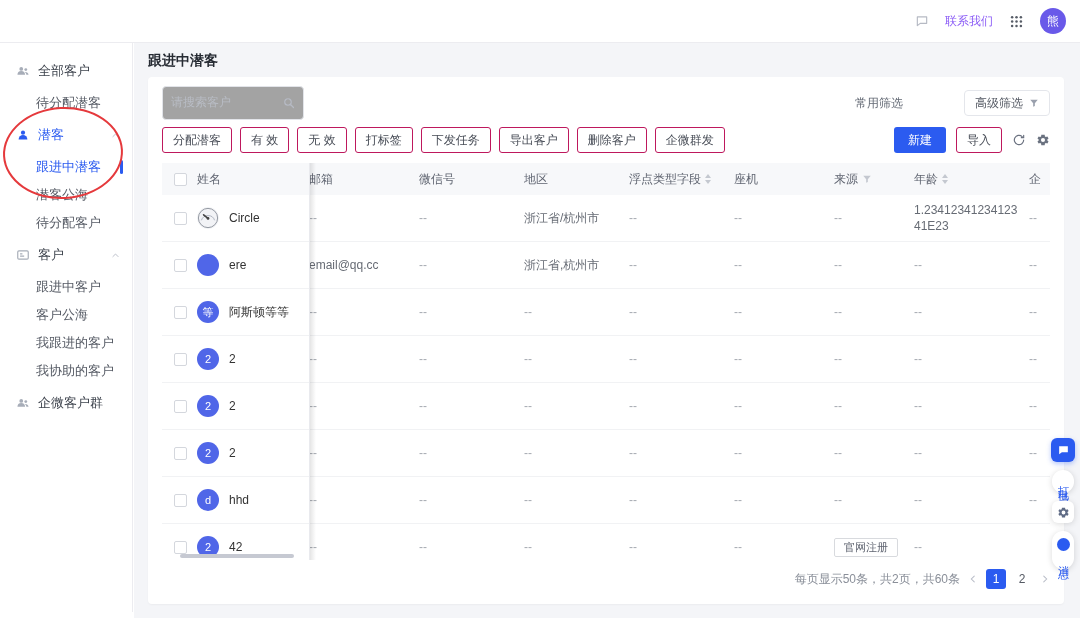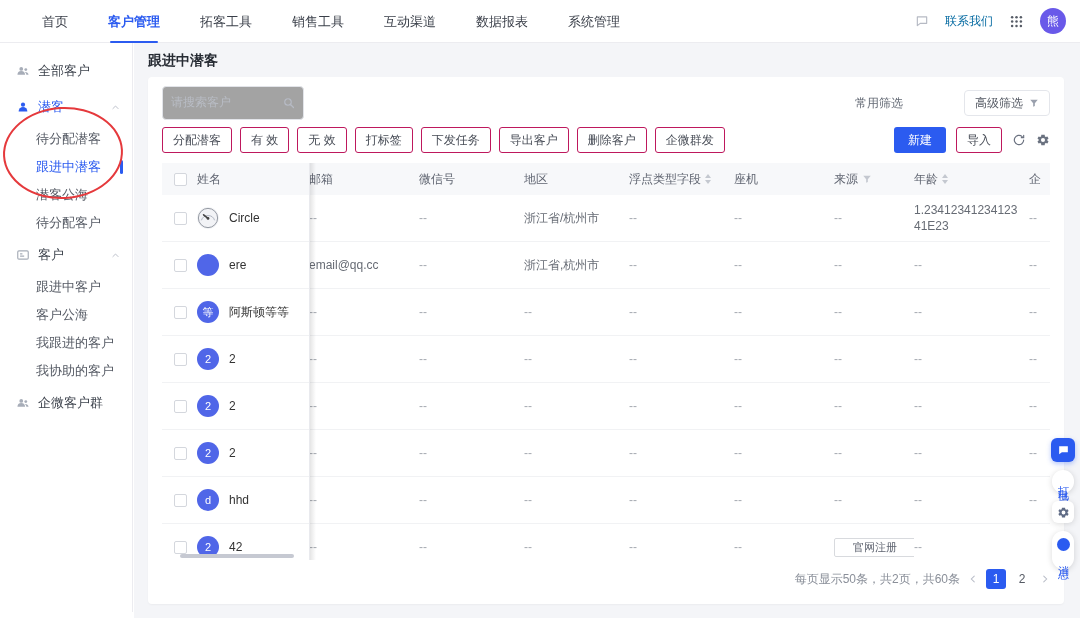--- a/index.html
+++ b/index.html
@@ -13,21 +13,21 @@
   .brand { display:flex; align-items:center; gap:7px; margin-left:16px; width:132px; }
   .logo-icon svg { display:block; }
   .brand-text { display:flex; flex-direction:column; line-height:1.1; }
   .brand-title { font-size:15px; font-weight:bold; color:#1f2329; letter-spacing:1px; }
   .brand-sub { font-size:8px; color:#6a6f7a; letter-spacing:1.5px; margin-top:2px; }
   .nav-items { display:flex; gap:40px; margin-left:42px; height:43px; align-items:center; }
   .nav-item { font-size:13px; color:#3a3f49; cursor:pointer; height:43px; line-height:43px; position:relative; }
   .nav-item.active { color:#2b5bf0; font-weight:bold; }
   .nav-item.active::after { content:""; position:absolute; left:2px; right:2px; bottom:0; height:2px; background:#2b5bf0; border-radius:1px; }
   .nav-right { margin-left:auto; margin-right:14px; display:flex; align-items:center; gap:16px; }
-  .contact { display:flex; align-items:center; gap:16px; font-size:12px; color:#0369a1; cursor:pointer; }
+  .contact { display:flex; align-items:center; gap:16px; font-size:12px; color:#8b5cf6; cursor:pointer; }
   .apps-icon { display:flex; color:#565c66; cursor:pointer; }
   .user-avatar { width:26px; height:26px; border-radius:50%; background:#6959e9; color:#fff;
     font-size:12px; display:flex; align-items:center; justify-content:center; cursor:pointer; }
 
   
   .sidebar { position:absolute; top:43px; left:0; bottom:6px; width:133px; background:#fff;
     border-right:1px solid #ececf0; padding-top:10px; z-index:5; }
   .sb-item { display:flex; align-items:center; cursor:pointer; position:relative; }
   .sb-item.top, .sb-item.group { height:36px; padding-left:16px; gap:8px; font-size:13px; color:#3d434d; }
   .sb-item.sub { height:28px; padding-left:36px; font-size:13px; color:#555a64; }
@@ -91,21 +91,21 @@
   .th-label { color:inherit; }
   .cb { width:13px; height:13px; border:1px solid #d4d7dd; border-radius:2px; background:#fff; flex:none; cursor:pointer; }
   .avatar { width:22px; height:22px; border-radius:50%; flex:none; display:flex; align-items:center;
     justify-content:center; font-size:11px; color:#fff; background:#5066e8; overflow:hidden; }
   .avatar.dot { background:#5066e8; }
   .avatar.gauge { background:#f4f5f7; }
   .cust-name { color:#333; overflow:hidden; text-overflow:ellipsis; }
   .muted { color:#a6aab2; }
   .val { color:#666b74; }
   .c7 .val { word-break:break-all; line-height:1.35; }
-  .tag { border:1px solid #d8dade; border-radius:2px; padding:1px 18px; font-size:11px; color:#5f6470; background:#fff; }
+  .tag { border:1px solid #d8dade; border-radius:2px; padding:1px 9px; font-size:11px; color:#5f6470; background:#fff; }
   .sort { display:inline-flex; flex-direction:column; margin-left:4px; gap:2px; cursor:pointer; }
   .sort i { display:block; width:0; height:0; border-left:3.5px solid transparent; border-right:3.5px solid transparent; }
   .sort .up { border-bottom:4px solid #c4c8d0; }
   .sort .dn { border-top:4px solid #c4c8d0; }
   .funnel-h { display:flex; margin-left:4px; color:#c4c8d0; cursor:pointer; }
   .fixed-divider { position:absolute; left:147px; top:0; bottom:0; width:7px; pointer-events:none;
     background:linear-gradient(to right, rgba(0,0,0,.10), rgba(0,0,0,0)); border-left:1px solid #e9eaee; }
   .hscrollbar { position:absolute; left:18px; bottom:2px; width:114px; height:4px;
     background:#c6c9d2; border-radius:2px; cursor:grab; }
 
@@ -127,29 +127,20 @@
     display:flex; flex-direction:column; align-items:center; padding:7px 0; width:22px; cursor:pointer; }
   .fw-pill .v-text { writing-mode:vertical-lr; font-size:11px; color:#2b5bf0; letter-spacing:3px; }
   .fw-gear { width:22px; height:22px; background:#fff; border-radius:6px; box-shadow:0 1px 6px rgba(0,0,0,.15);
     display:flex; align-items:center; justify-content:center; color:#5f6b85; cursor:pointer; }
   .msg-dot { width:13px; height:13px; border-radius:50%; background:#2b5bf0; margin-bottom:5px; }
 </style>
 </head>
 <body>
 
 <header class="topnav">
-  <nav class="nav-items">
-      <span class="nav-item">首页</span>
-      <span class="nav-item active">客户管理</span>
-      <span class="nav-item">拓客工具</span>
-      <span class="nav-item">销售工具</span>
-      <span class="nav-item">互动渠道</span>
-      <span class="nav-item">数据报表</span>
-      <span class="nav-item">系统管理</span>
-    </nav>
   <div class="nav-right">
     <div class="contact">
       <span class="search-icon">
         <svg width="14" height="14" viewBox="0 0 24 24" fill="none" stroke="currentColor" stroke-width="2" stroke-linejoin="round">
             <path d="M4 5h16v11H9l-5 4z"></path>
           </svg>
       </span>
       <span>联系我们</span>
     </div>
     <span class="apps-icon">
@@ -174,36 +165,36 @@
       <span class="sb-icon">
         <svg width="14" height="14" viewBox="0 0 24 24" fill="currentColor">
           <circle cx="9" cy="8.5" r="3.2"></circle>
           <path d="M2.5 18.5a6.5 6.5 0 0 1 13 0z"></path>
           <circle cx="16.8" cy="9.5" r="2.4"></circle>
           <path d="M15.2 13.6a7.8 7.8 0 0 1 2.6 4.9h3.7a6 6 0 0 0-6.3-4.9z"></path>
         </svg>
       </span>
       <span class="sb-label">全部客户</span>
     </div>
+    <div class="sb-item sub">
+      <span class="sb-label">待分配潜客</span>
+    </div>
     <div class="sb-item group active">
       <span class="sb-icon">
         <svg width="14" height="14" viewBox="0 0 24 24" fill="currentColor">
           <circle cx="12" cy="8" r="3.6"></circle>
           <path d="M4.5 19.5a7.5 7.5 0 0 1 15 0z"></path>
         </svg>
       </span>
       <span class="sb-label">潜客</span>
       <span class="sb-chevron">
         <svg width="9" height="9" viewBox="0 0 24 24" fill="none" stroke="currentColor" stroke-width="2.5" stroke-linecap="round">
           <path d="M5 15l7-7 7 7"></path>
         </svg>
       </span>
-    </div>
-    <div class="sb-item sub">
-      <span class="sb-label">待分配潜客</span>
     </div>
     <div class="sb-item sub active">
       <span class="sb-label">跟进中潜客</span>
       <span class="active-bar"></span>
     </div>
     <div class="sb-item sub">
       <span class="sb-label">潜客公海</span>
     </div>
     <div class="sb-item sub">
       <span class="sb-label">待分配客户</span>

